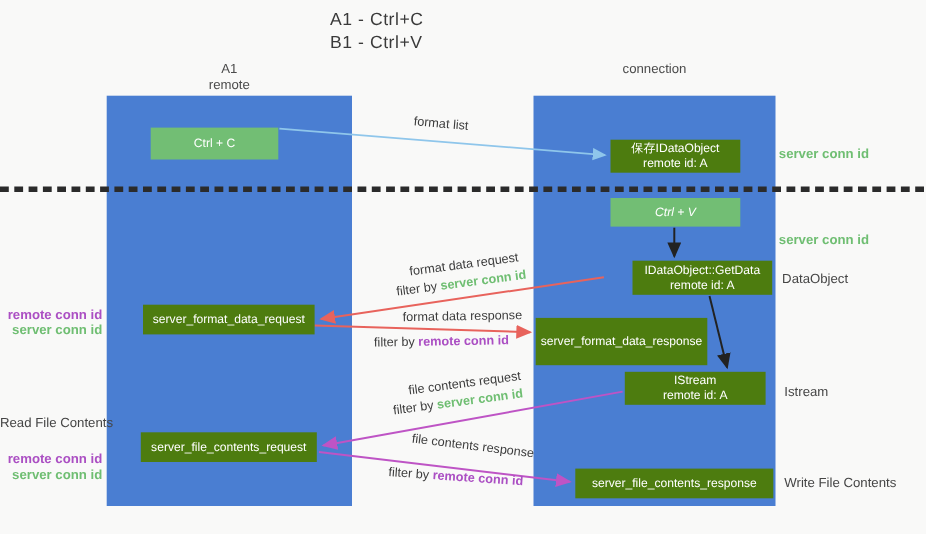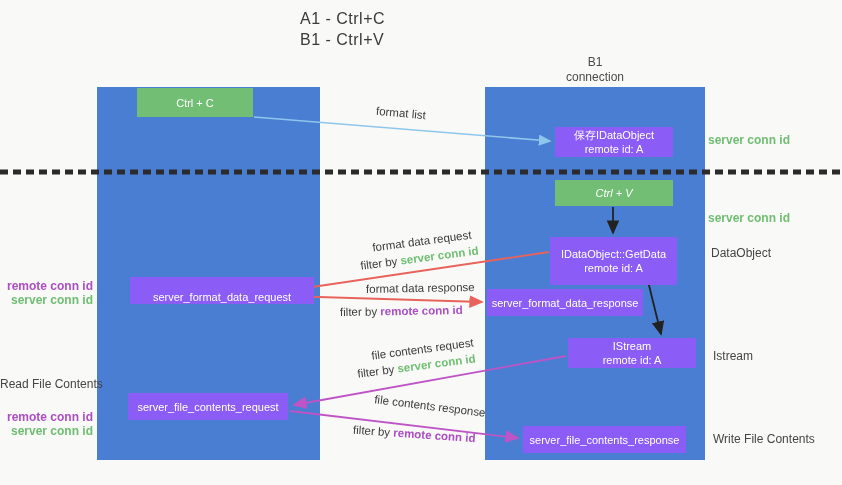--- a/index.html
+++ b/index.html
@@ -33,21 +33,21 @@
   .column.right { left: 485px; width: 220px; }
 
   .arrow-layer { position: absolute; left: 0; top: 0; width: 842px; height: 485px; pointer-events: none; }
 
   .node {
     position: absolute; display: flex; flex-direction: column;
     align-items: center; justify-content: center;
     color: #ffffff; font-size: 11px; line-height: 14px; text-align: center;
   }
   .node.green  { background: #72be74; }
-  .node.orange { background: #8b5cf6; }
+  .node.orange { background: #4d7c0f; }
 
   .arrow-label {
     position: absolute; font-size: 11.5px; color: #3c3c3c; white-space: nowrap;
   }
   .id-green  { color: #6fbe72; font-weight: bold; }
   .id-purple { color: #ab4fc3; font-weight: bold; }
 
   .side-label { position: absolute; font-size: 12px; white-space: nowrap; }
   .side-label.dark { color: #454545; }
   .side-left {
@@ -58,22 +58,25 @@
 </head>
 <body>
 
 <div class="stage">
 
   <div class="title">
     <div>A1 - Ctrl+C</div>
     <div>B1 - Ctrl+V</div>
   </div>
 
+  <div class="col-header left">
+    <div>A1</div>
+    <div>remote</div>
+  </div>
   <div class="col-header right">
-    <div>B1</div>
     <div>connection</div>
   </div>
 
   <div class="column left"></div>
   <div class="column right"></div>
 
   <svg class="arrow-layer" width="842" height="485" viewBox="0 0 842 485">
     <defs>
       <marker id="ah-blue" markerWidth="9" markerHeight="8" refX="7" refY="3.5" orient="auto">
         <path d="M0,0 L8,3.5 L0,7 z" fill="#8fc6eb"></path>
@@ -99,56 +102,56 @@
 
     <line x1="549" y1="252" x2="292" y2="290" stroke="#e8635c" stroke-width="1.8" marker-end="url(#ah-red)"></line>
 
     <line x1="286" y1="296" x2="482" y2="302" stroke="#e8635c" stroke-width="1.8" marker-end="url(#ah-red)"></line>
 
     <line x1="566" y1="356" x2="294" y2="405" stroke="#be54c5" stroke-width="1.8" marker-end="url(#ah-mag)"></line>
 
     <line x1="290" y1="411" x2="518" y2="438" stroke="#be54c5" stroke-width="1.8" marker-end="url(#ah-mag)"></line>
   </svg>
 
-  <div class="node green" style="left:137px; top:88px; width:116px; height:29px;">
+  <div class="node green" style="left:137px; top:116px; width:116px; height:29px;">
     <span>Ctrl + C</span>
   </div>
 
   <div class="node orange" style="left:555px; top:127px; width:118px; height:30px;">
     <span>保存IDataObject</span>
     <span>remote id: A</span>
   </div>
 
   <div class="node green" style="left:555px; top:180px; width:118px; height:26px;font-style:italic;">
     <span>Ctrl + V</span>
   </div>
 
-  <div class="node orange" style="left:550px; top:237px; width:127px; height:48px;">
+  <div class="node orange" style="left:575px; top:237px; width:127px; height:31px;">
     <span>IDataObject::GetData</span>
     <span>remote id: A</span>
   </div>
 
-  <div class="node orange" style="left:130px; top:277px; width:184px; height:27px;justify-content:flex-end;">
+  <div class="node orange" style="left:130px; top:277px; width:156px; height:27px;">
     <span>server_format_data_request</span>
   </div>
 
-  <div class="node orange" style="left:487px; top:289px; width:156px; height:27px;">
+  <div class="node orange" style="left:487px; top:289px; width:156px; height:43px;">
     <span>server_format_data_response</span>
   </div>
 
   <div class="node orange" style="left:568px; top:338px; width:128px; height:30px;">
     <span>IStream</span>
     <span>remote id: A</span>
   </div>
 
   <div class="node orange" style="left:128px; top:393px; width:160px; height:27px;">
     <span>server_file_contents_request</span>
   </div>
 
-  <div class="node orange" style="left:523px; top:426px; width:163px; height:27px;">
+  <div class="node orange" style="left:523px; top:426px; width:180px; height:27px;">
     <span>server_file_contents_response</span>
   </div>
 
   <div class="arrow-label" style="left:376px; top:107px; transform:rotate(5deg);">format list</div>
 
   <div class="arrow-label" style="left:372px; top:235px; transform:rotate(-7.5deg);">format data request</div>
   <div class="arrow-label" style="left:360px; top:252px; transform:rotate(-7.5deg);"><span>filter by </span><span class="id-green">server conn id</span></div>
 
   <div class="arrow-label" style="left:366px; top:282px; transform:rotate(-1deg);">format data response</div>
   <div class="arrow-label" style="left:340px; top:305px; transform:rotate(-1deg);"><span>filter by </span><span class="id-purple">remote conn id</span></div>

